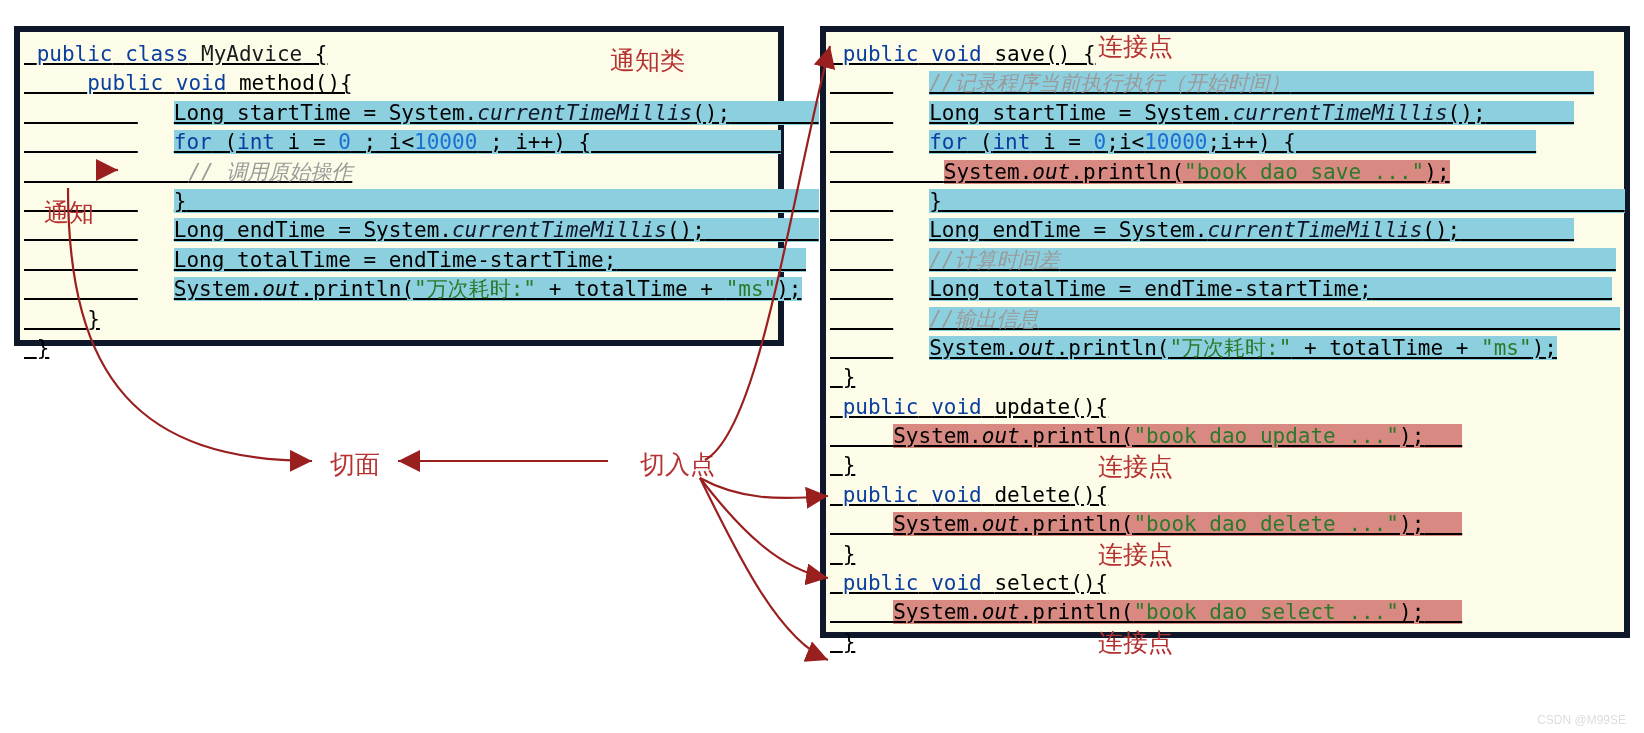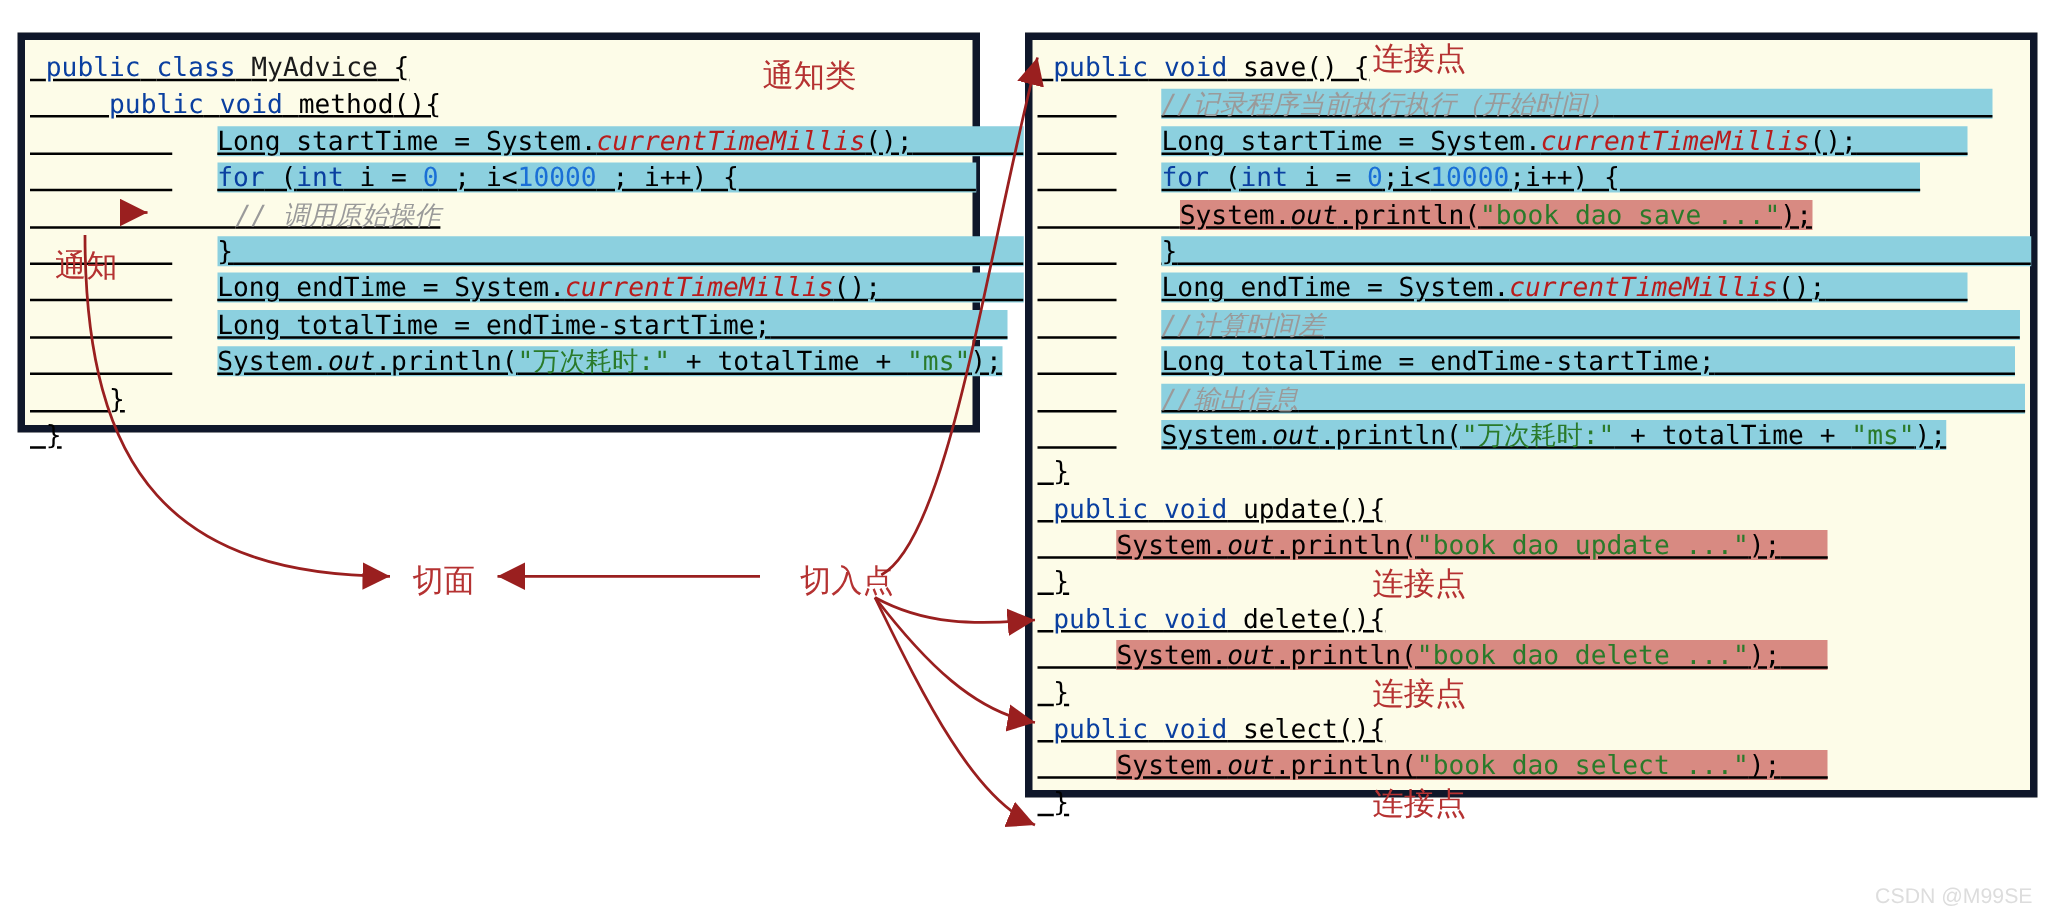--- a/index.html
+++ b/index.html
@@ -20,21 +20,21 @@
     font-size: 21px;
     line-height: 1.4;
     text-decoration: underline;
   }
   #box-left { left: 14px; top: 26px; width: 770px; height: 320px; }
   #box-right { left: 820px; top: 26px; width: 810px; height: 612px; }
   .line { white-space: pre; }
   .kw { color: #0a3fa0; }
   .num { color: #1a6fd6; }
   .str { color: #2a7a2a; }
-  .fn { color: #b91c1c; font-style: italic; }
+  .fn { color: #0f172a; font-style: italic; }
   .comment { color: #9a9a9a; font-style: italic; }
   .cls { color: #1a1a1a; }
   .out { font-style: italic; }
   .hl-blue { background: #8cd0df; margin-left: 36px; }
   .hl-red { background: #d88a82; }
   .label {
     position: absolute;
     color: #b53232;
     font-size: 25px;
     font-family: "Microsoft YaHei", "SimSun", sans-serif;
@@ -48,21 +48,21 @@
   .arrow-head { fill: #9a1f1f; }
   svg.overlay {
     position: absolute;
     left: 0; top: 0;
     width: 1644px; height: 733px;
     pointer-events: none;
   }
   .watermark {
     position: absolute;
     right: 18px; bottom: 6px;
-    color: #ddd; font-size: 17px;
+    color: #ddd; font-size: 12px;
     font-family: sans-serif;
   }
 </style>
 </head>
 <body>
 
 <div id="box-left" class="code-box">
 <div class="line"> <span class="kw">public</span> <span class="kw">class</span> <span class="cls">MyAdvice</span><span> {</span></div>
 <div class="line">     <span class="kw">public</span> <span class="kw">void</span> <span>method</span><span>(){</span></div>
 <div class="line">         <span class="hl-blue"><span>Long startTime = System.</span><span class="fn">currentTimeMillis</span><span>();</span>       </span></div>

